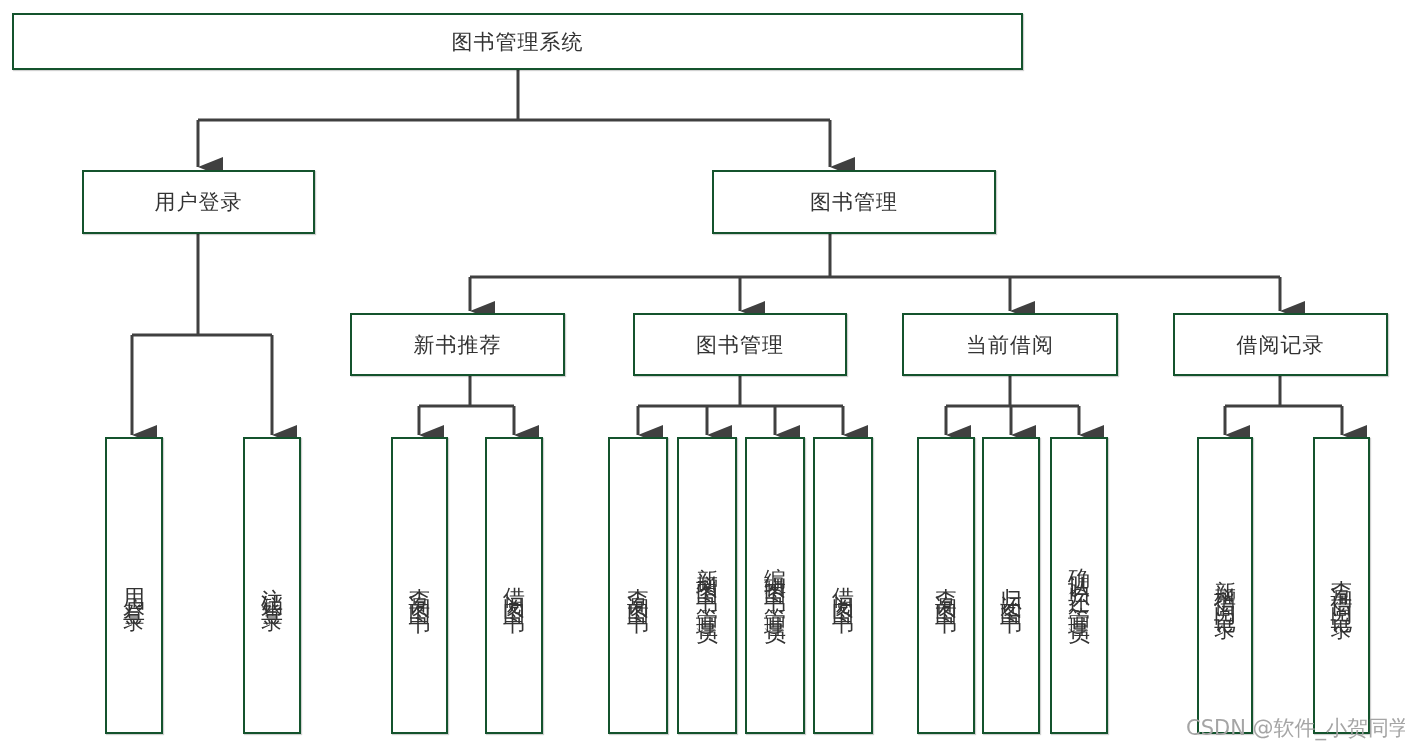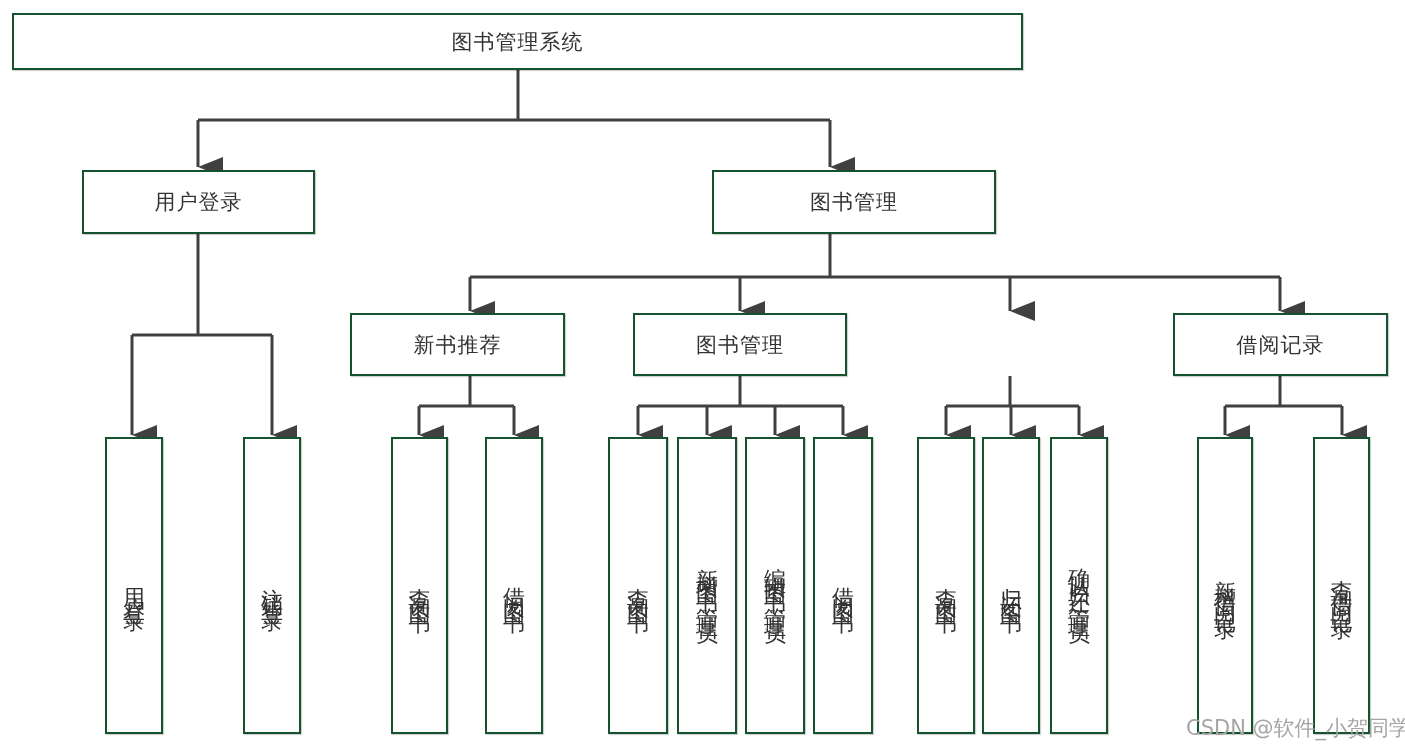--- a/index.html
+++ b/index.html
@@ -114,20 +114,23 @@
   <div class="box lvl2" style="left:712px; width:284px;">
     <span class="h-label">图书管理</span>
   </div>
 
   <div class="box lvl3" style="left:350px; width:215px;">
     <span class="h-label">新书推荐</span>
   </div>
   <div class="box lvl3" style="left:633px; width:214px;">
     <span class="h-label">图书管理</span>
   </div>
+  <div class="box lvl3" style="left:902px; width:216px;">
+    <span class="h-label">当前借阅</span>
+  </div>
   <div class="box lvl3" style="left:1173px; width:215px;">
     <span class="h-label">借阅记录</span>
   </div>
 
   <div class="box leaf" style="left:105px; width:58px;">
     <span class="v-label">用户登录</span>
   </div>
   <div class="box leaf" style="left:243px; width:58px;">
     <span class="v-label">注销登录</span>
   </div>

